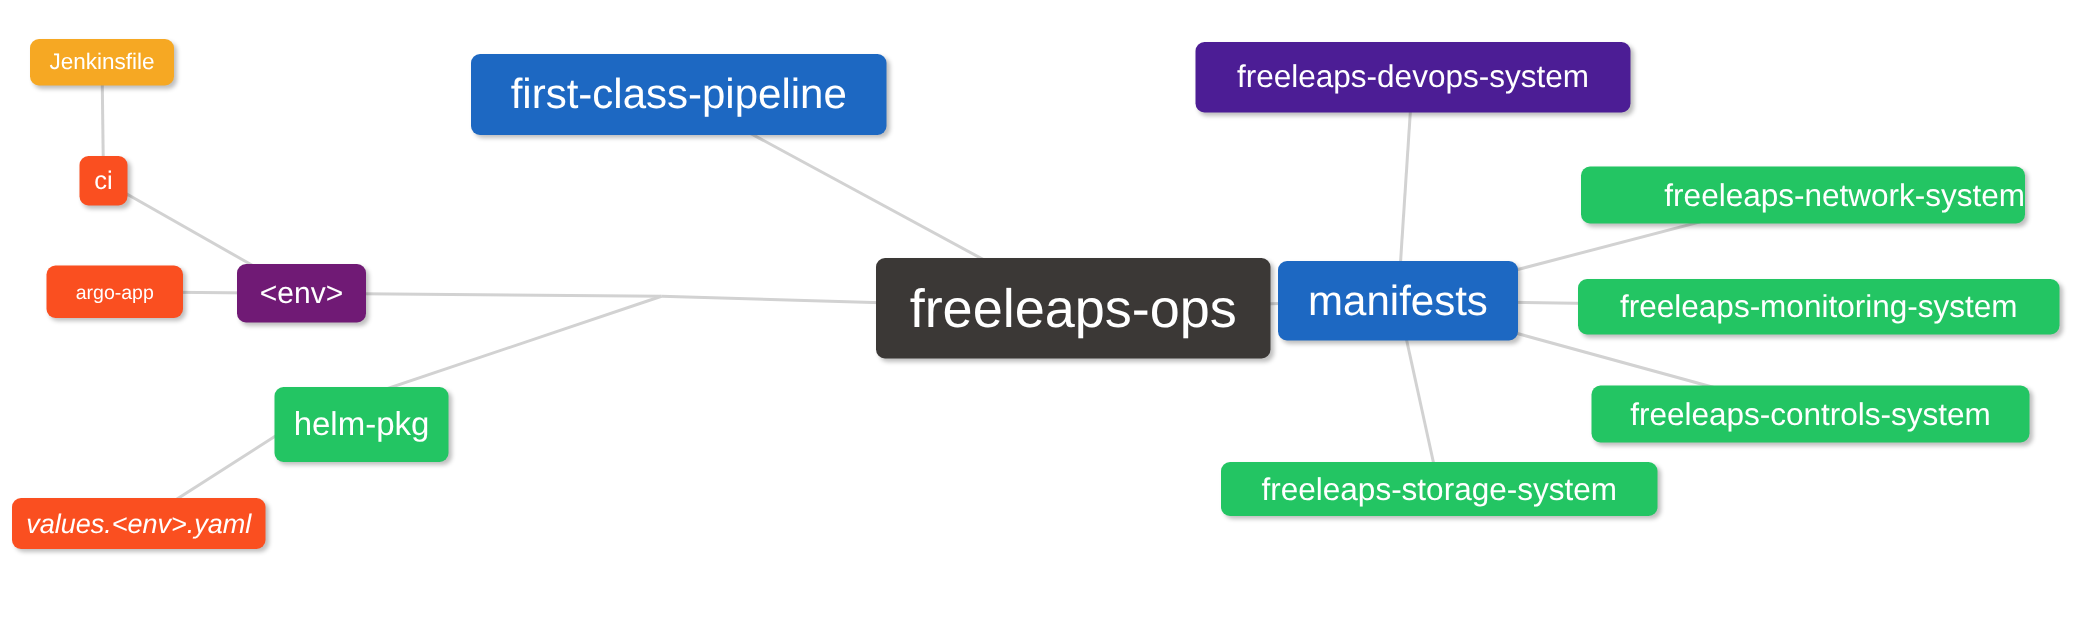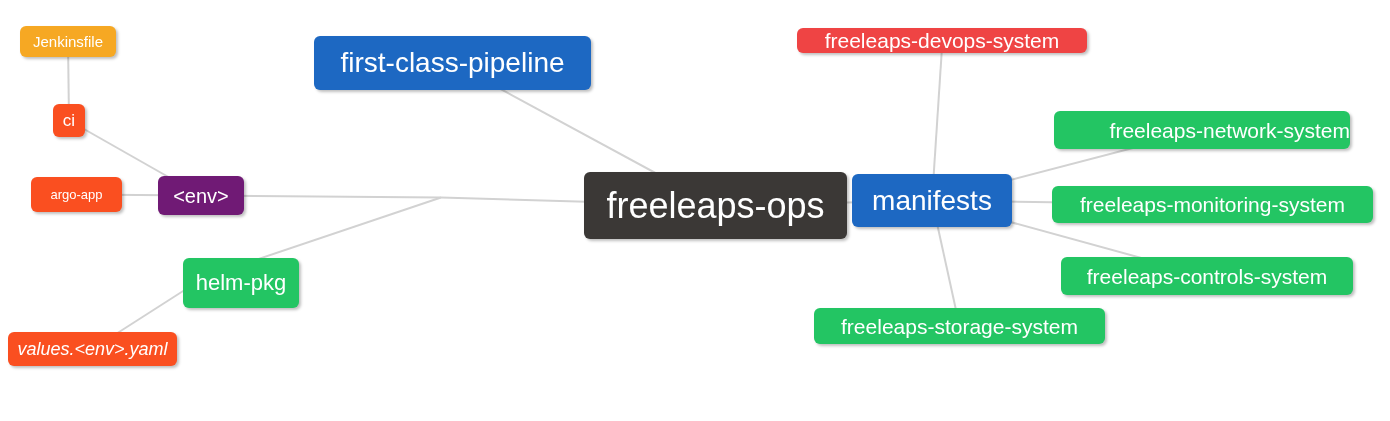--- a/index.html
+++ b/index.html
@@ -73,21 +73,21 @@
   </div>
     <div class="node" style="left: 31px; top: 177px; width: 91px; height: 35px; background: rgb(250, 79, 32); color: rgb(255, 255, 255); font-size: 13px;">
     <span class="node-label">argo-app</span>
   </div>
     <div class="node" style="left: 8px; top: 332px; width: 169px; height: 34px; background: rgb(250, 79, 32); color: rgb(255, 255, 255); font-size: 18px; font-style: italic;">
     <span class="node-label">values.&lt;env&gt;.yaml</span>
   </div>
     <div class="node" style="left: 20px; top: 26px; width: 96px; height: 31px; background: rgb(246, 168, 35); color: rgb(255, 255, 255); font-size: 15px;">
     <span class="node-label">Jenkinsfile</span>
   </div>
-    <div class="node" style="left: 797px; top: 28px; width: 290px; height: 25px; background: #ef4444; color: rgb(255, 255, 255); font-size: 21px;">
+    <div class="node" style="left: 797px; top: 28px; width: 290px; height: 47px; background: #4c1d95; color: rgb(255, 255, 255); font-size: 21px;">
     <span class="node-label">freeleaps-devops-system</span>
   </div>
     <div class="node" style="left: 1054px; top: 111px; width: 296px; height: 38px; background: rgb(35, 197, 99); color: rgb(255, 255, 255); font-size: 21px; justify-content: flex-end;">
     <span class="node-label">freeleaps-network-system</span>
   </div>
     <div class="node" style="left: 1052px; top: 186px; width: 321px; height: 37px; background: rgb(35, 197, 99); color: rgb(255, 255, 255); font-size: 21px;">
     <span class="node-label">freeleaps-monitoring-system</span>
   </div>
     <div class="node" style="left: 1061px; top: 257px; width: 292px; height: 38px; background: rgb(35, 197, 99); color: rgb(255, 255, 255); font-size: 21px;">
     <span class="node-label">freeleaps-controls-system</span>

